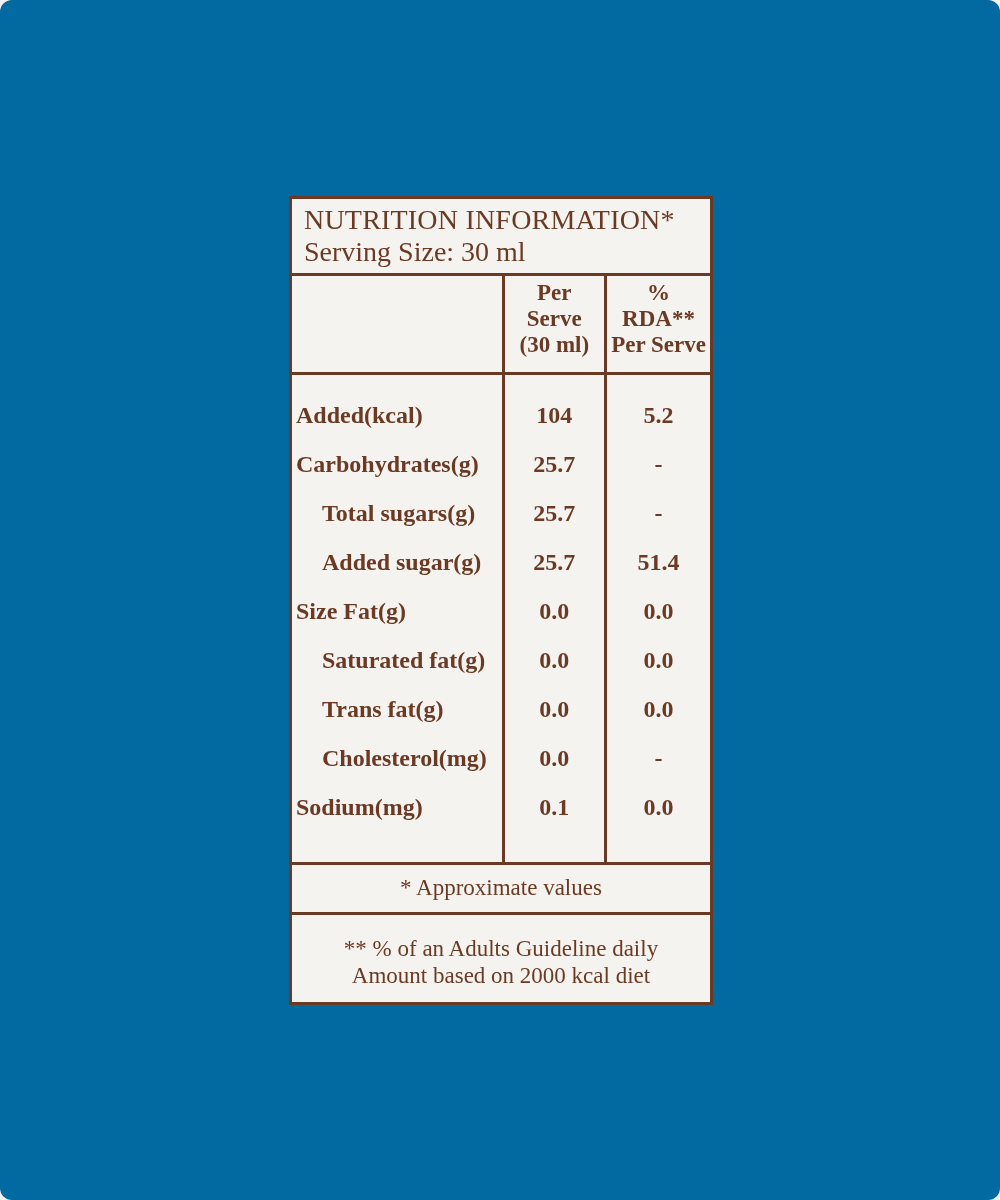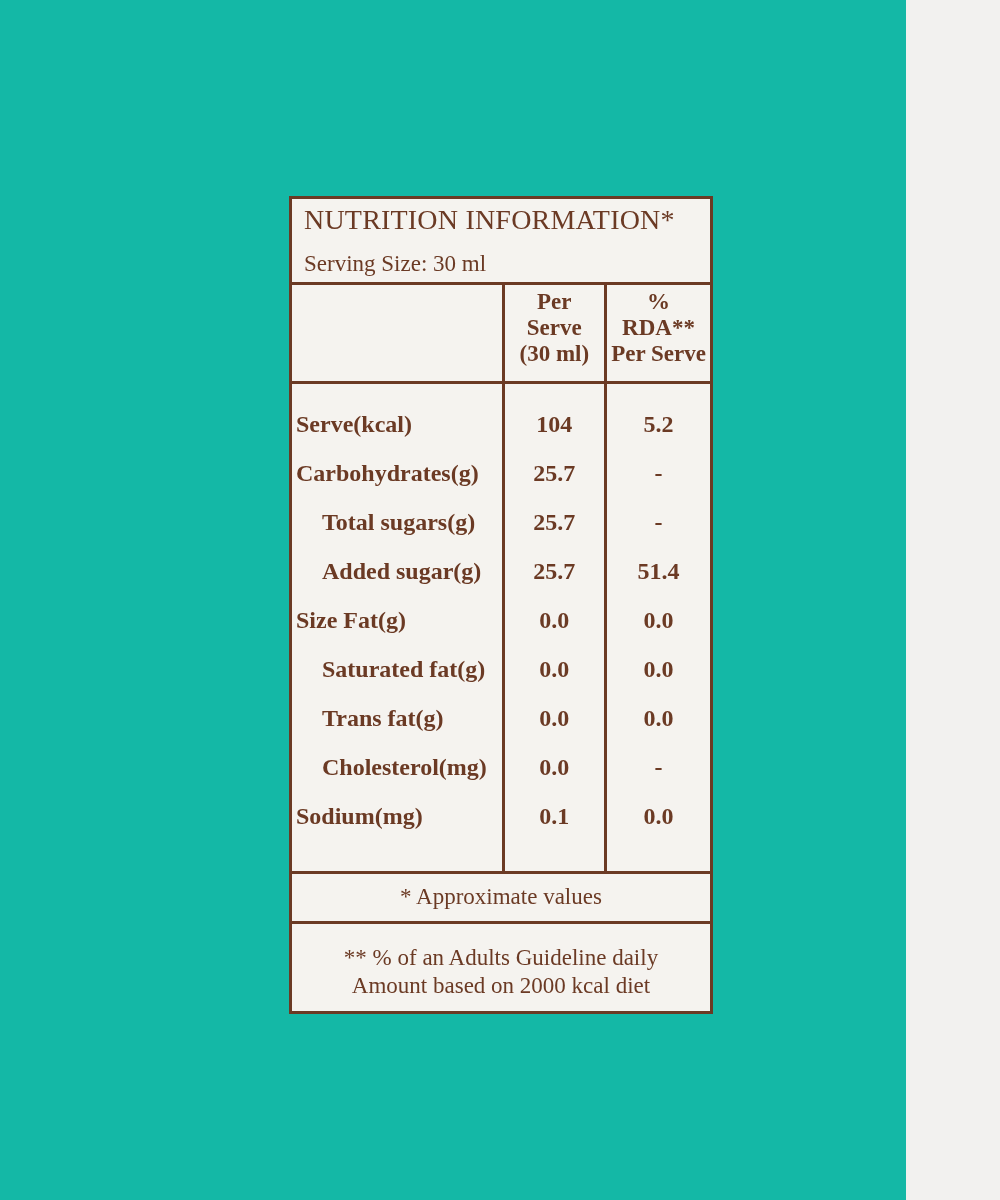--- a/index.html
+++ b/index.html
@@ -6,24 +6,25 @@
     margin: 0;
     padding: 0;
     width: 1000px;
     height: 1200px;
     background: #f2f1ef;
     font-family: "Liberation Serif", serif;
   }
 
   #stage {
     position: relative;
-    width: 906px;
+    width: 1000px;
     height: 1200px;
-    background: #14b8a6;
+    background: #0369a1;
     overflow: hidden;
+    border-radius: 12px;
   }
 
   
   .panel {
     position: absolute;
     left: 289px;
     top: 196px;
     width: 424px;
     box-sizing: border-box;
     background: #f5f3ef;
@@ -37,23 +38,23 @@
   }
 
   .title {
     font-size: 28px;
     line-height: 1.06;
     letter-spacing: 0.2px;
     white-space: nowrap;
   }
 
   .serving {
-    font-size: 23px;
+    font-size: 28px;
     line-height: 1.12;
-    margin-top: 16px;
+    margin-top: 1px;
     white-space: nowrap;
   }
 
   table.nutri {
     width: 100%;
     border-collapse: collapse;
     table-layout: fixed;
   }
 
   table.nutri td, table.nutri th {
@@ -150,21 +151,21 @@
           </td>
         </tr>
 
         <tr>
           <td class="spacer-top"></td>
           <td class="spacer-top vline-l"></td>
           <td class="spacer-top vline-l"></td>
         </tr>
 
         <tr class="body-row">
-          <td class="nutrient">Serve(kcal)</td>
+          <td class="nutrient">Added(kcal)</td>
           <td class="vline-l num">104</td>
           <td class="vline-l num">5.2</td>
         </tr>
         <tr class="body-row">
           <td class="nutrient">Carbohydrates(g)</td>
           <td class="vline-l num">25.7</td>
           <td class="vline-l num">-</td>
         </tr>
         <tr class="body-row">
           <td class="nutrient indent">Total sugars(g)</td>

